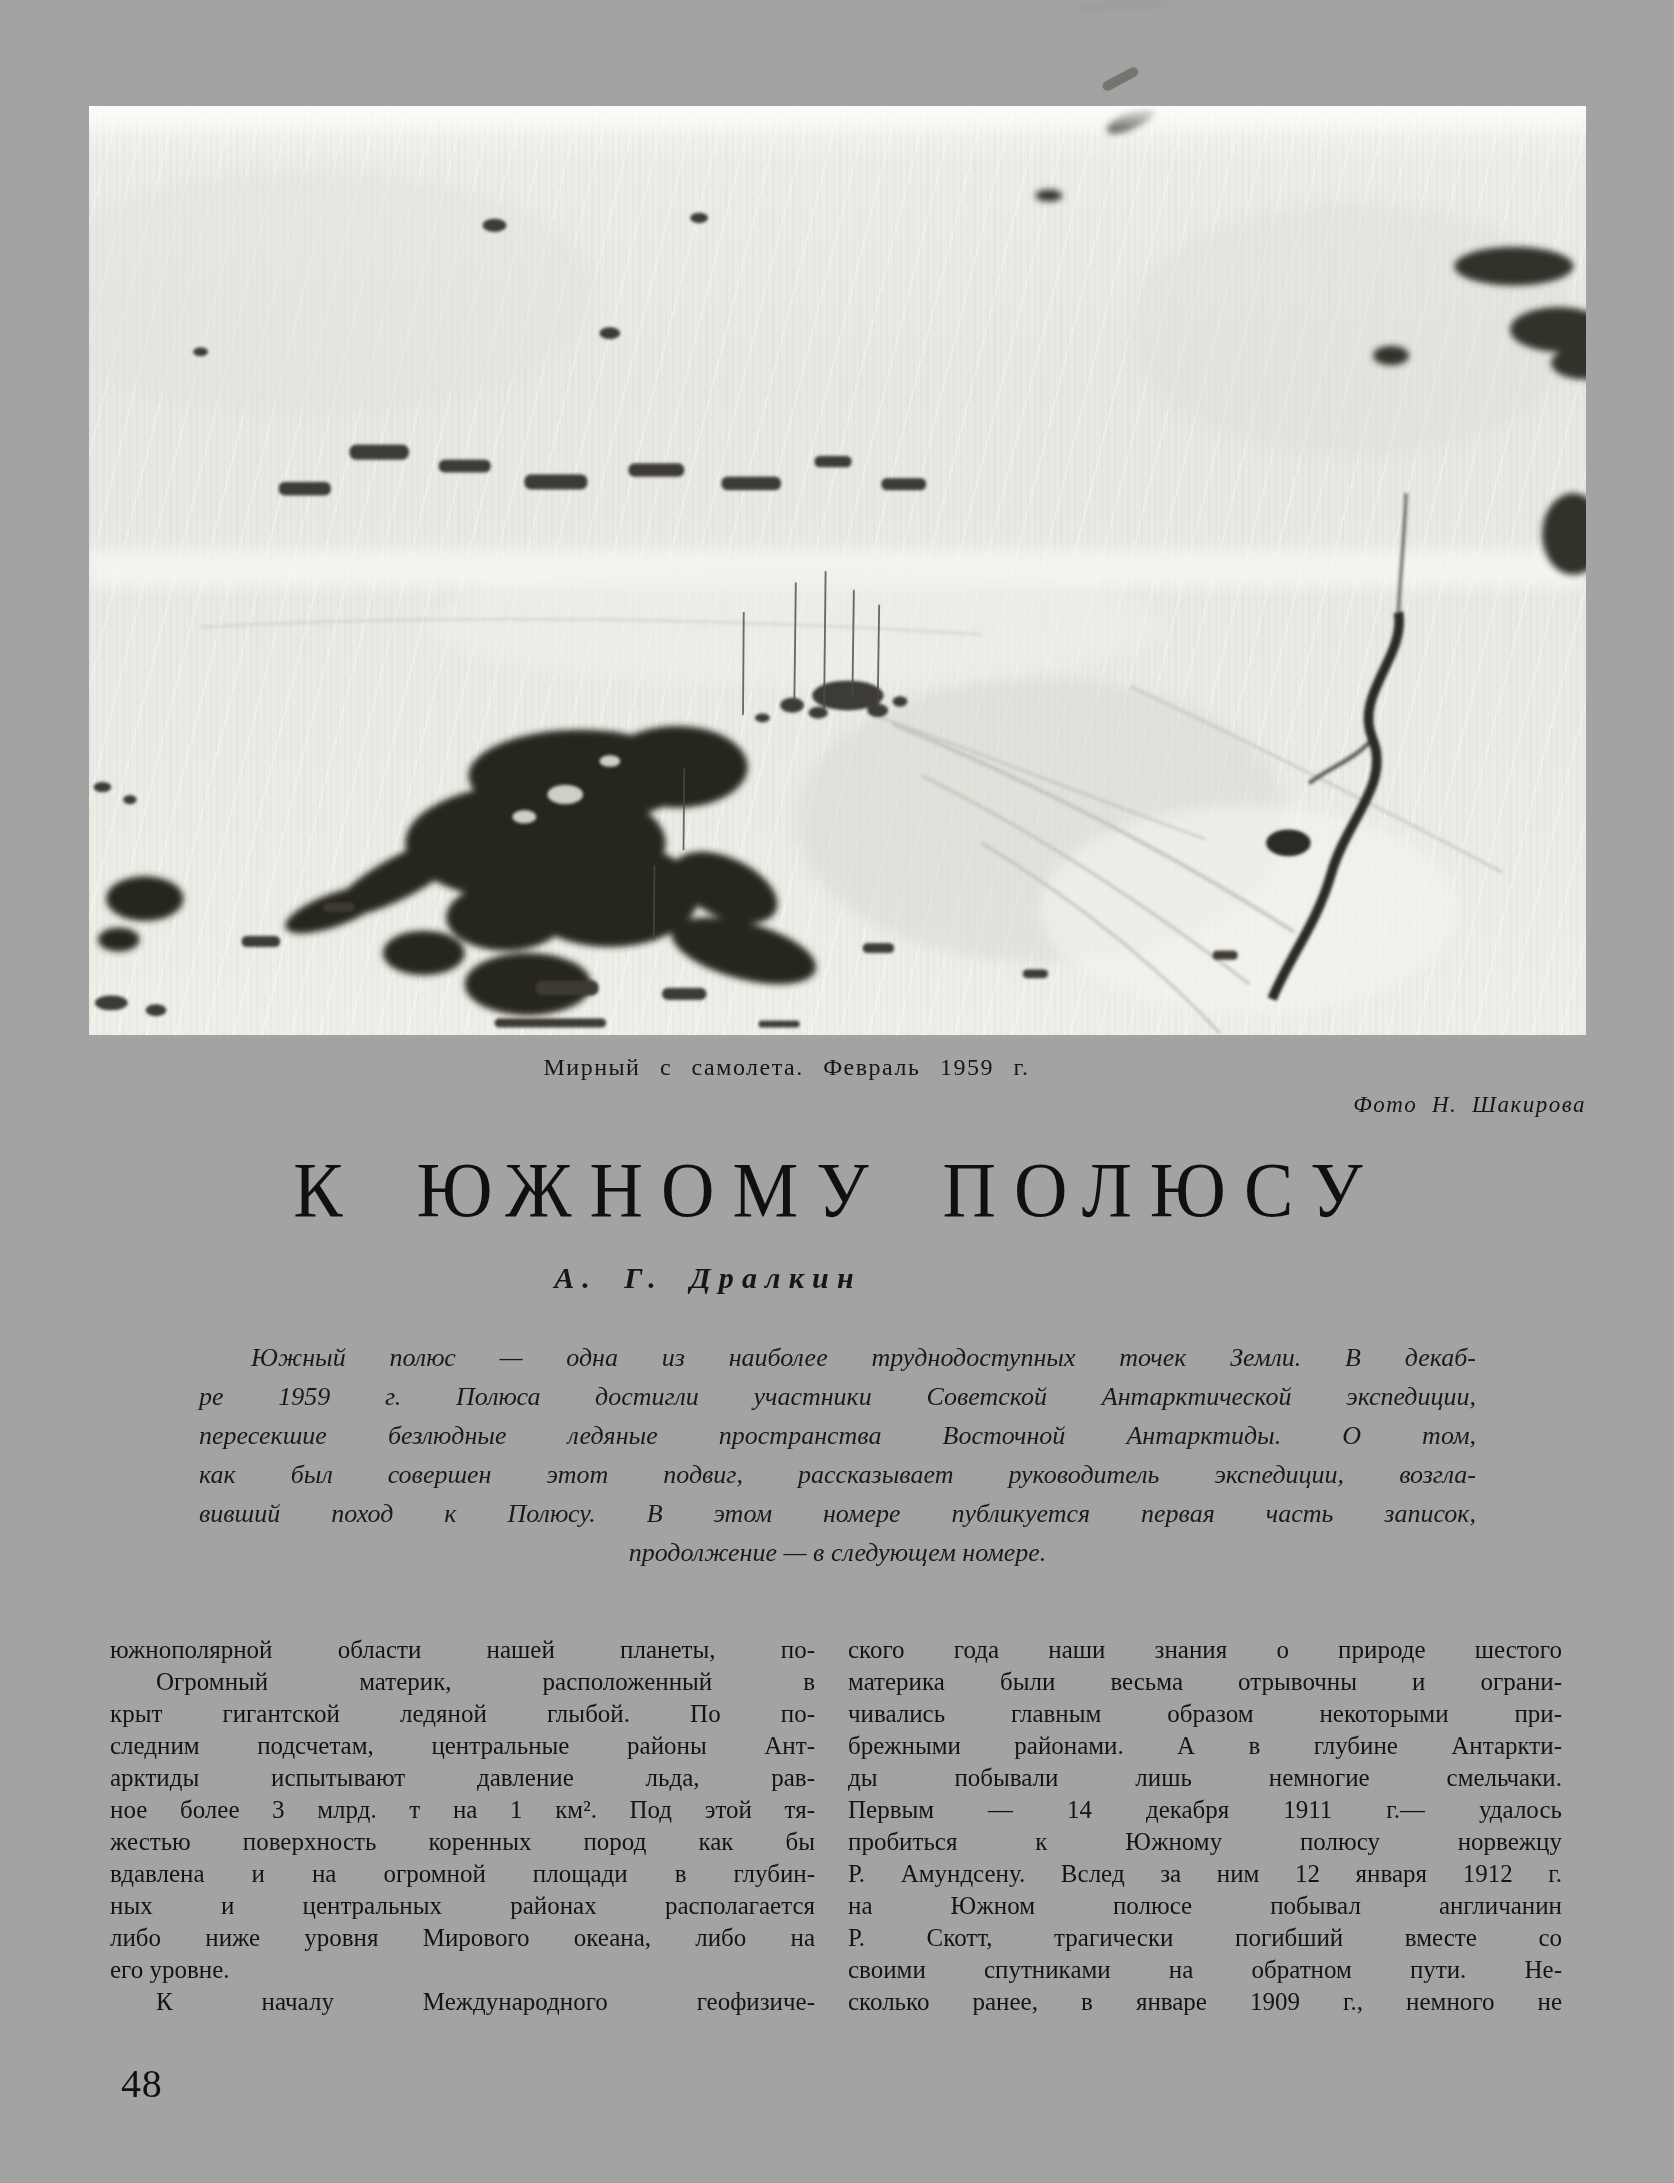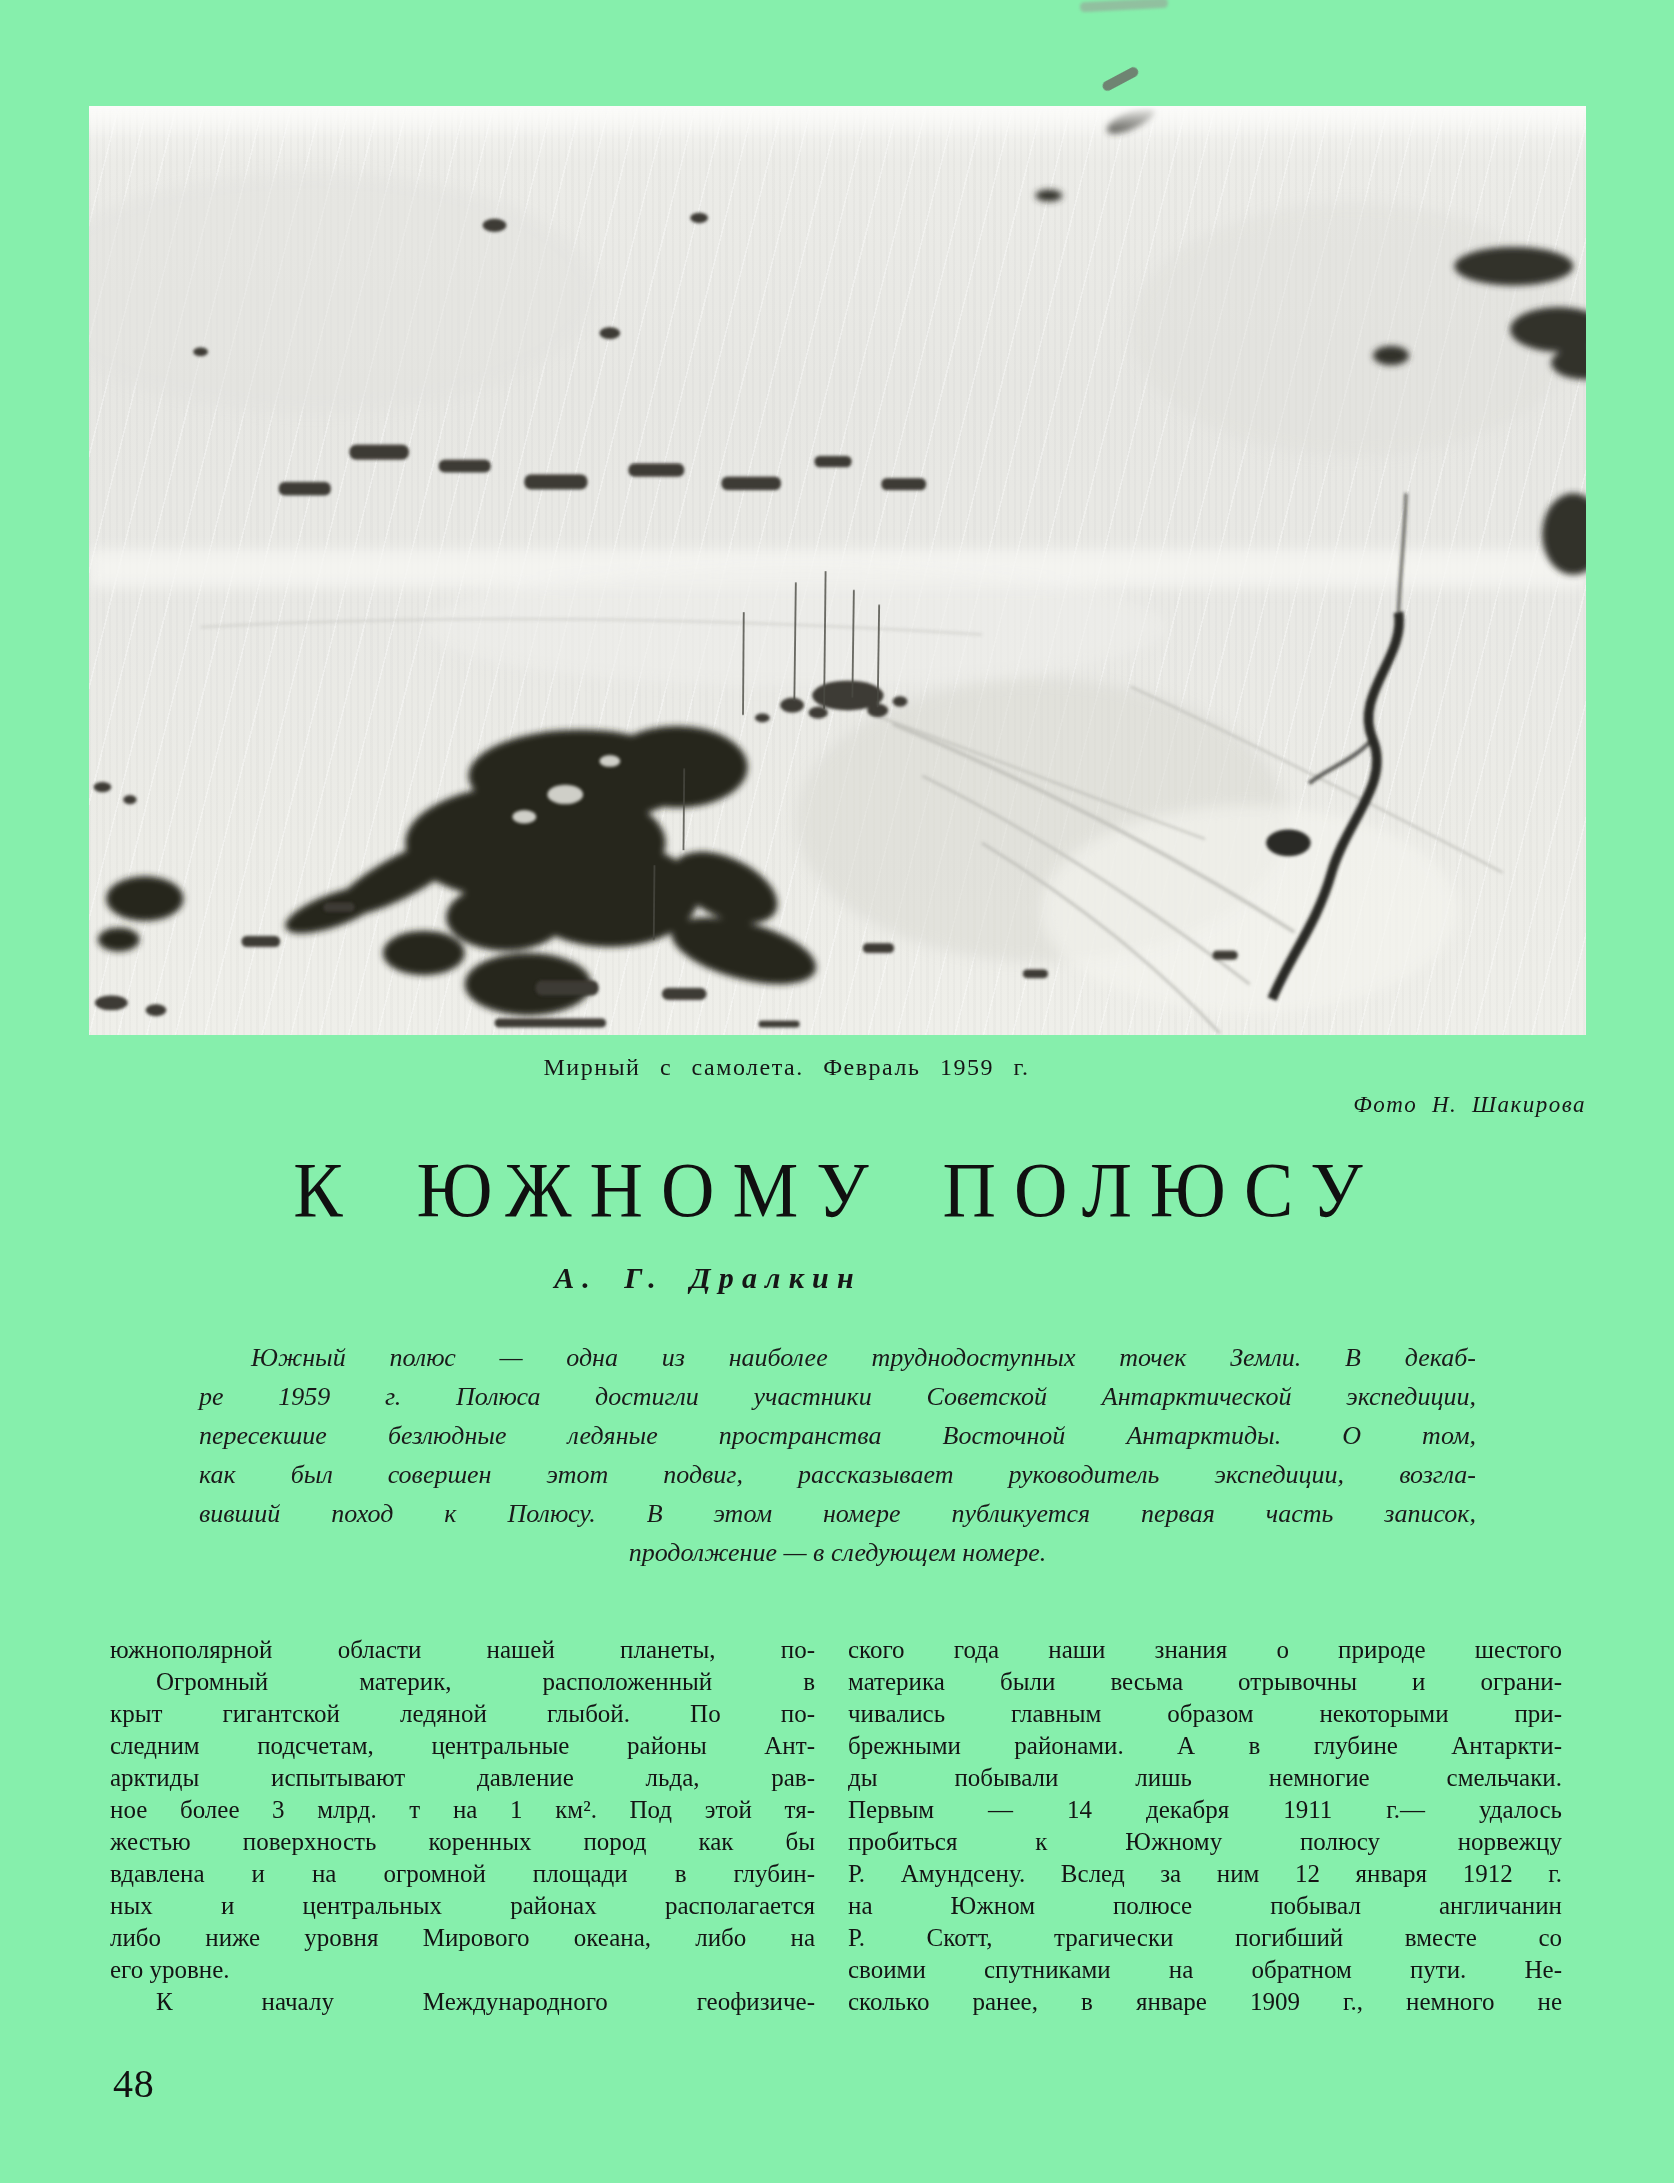--- a/index.html
+++ b/index.html
@@ -1,18 +1,18 @@
 <!DOCTYPE html>
 <html lang="ru" style="font-size:12px"><head>
 <meta charset="utf-8">
 <style>
   html,body { margin:0; padding:0; background:#e8e8e8; }
   .page {
     position:relative; width:1674px; height:2183px;
-    background:#86efac; color:#161616;
+    background:#a3a3a3; color:#161616;
     font-family:"Liberation Serif","DejaVu Serif",serif;
     overflow:hidden;
   }
   
   .photo {
     position:absolute; left:89px; top:106px; width:1497px; height:929px;
     background:linear-gradient(180deg,#f7f7f4 0%,#ececE8 6%,#e7e7e3 30%,#e9e9e5 55%,#ececE7 80%,#efefEA 100%);
   }
   .photo::before{ 
     content:""; position:absolute; inset:0;
@@ -68,21 +68,21 @@
     position:absolute; left:199px; top:1338px; width:1277px;
     font-style:italic; font-size:26px; line-height:39px; color:#1a1a1a;
   }
   .col {
     position:absolute; top:1634px; font-size:25px; line-height:32px; color:#141414;
   }
   .col.left  { left:110px;  width:705px; }
   .col.right { left:848px; width:714px; }
   .col .tline.indent { text-indent:46px; }
   .pageno {
-    position:absolute; left:113px; top:2060px;
+    position:absolute; left:121px; top:2060px;
     font-size:40px; letter-spacing:0.7px; color:#111;
   }
 </style>
 </head>
 <body>
 
 <div class="page">
 
   <div class="smudge-top"></div>
   <div class="smudge-mark"></div>

